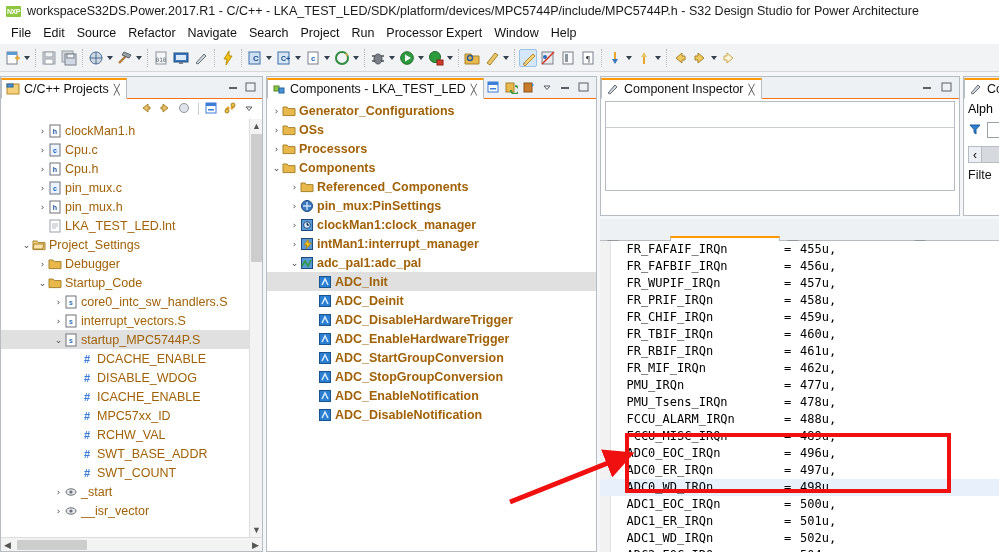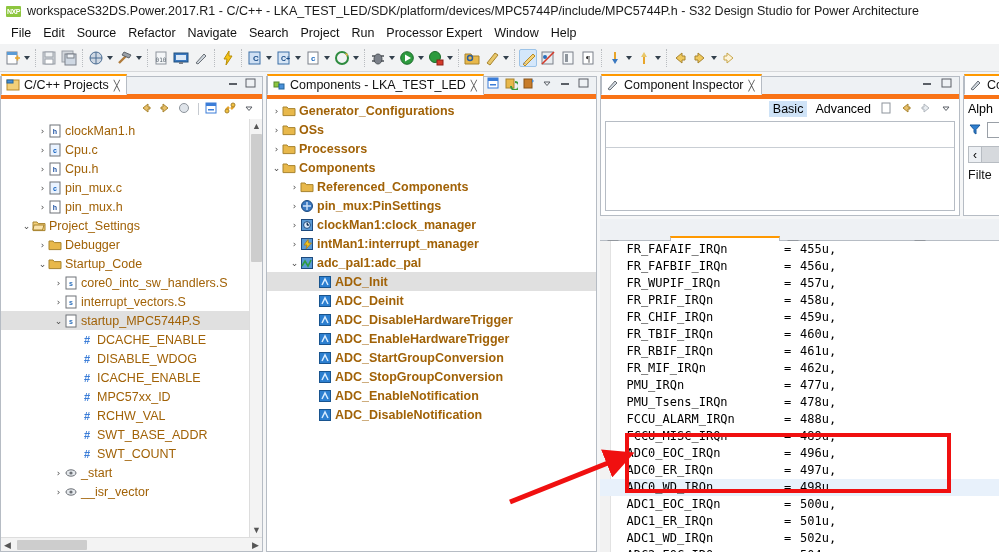--- a/index.html
+++ b/index.html
@@ -59,21 +59,21 @@
   }
 
   
   .panel {
     position:absolute; background:#ffffff;
     border:1px solid #b6bcc4;
   }
   .panel-tabbar {
     height:22px; background:#eef1f4;
     display:flex; align-items:flex-end; position:relative;
-    border-bottom:5px solid #f97316;
+    border-bottom:1px solid #f97316;
   }
   .ptab {
     display:flex; align-items:center; height:21px; padding:0 6px 0 4px;
     background:#ffffff; border:1px solid #b6bcc4; border-bottom:1px solid #fff;
     border-top:2px solid #ff9900;
     font-size:12.5px; color:#111; white-space:nowrap;
     position:relative; top:1px;
   }
   .ptab .x { margin-left:5px; font-size:10px; color:#555; }
   .ptab-ico { width:14px;height:14px;margin-right:4px;flex:none;position:relative;}
@@ -451,20 +451,28 @@
             <span class="tlabel">pin_mux.c</span>
           </div>
           <div class="trow" style="padding-left: 36px;">
             <span class="twist">›</span>
             <span class="ticon"><svg width="14" height="14" viewBox="0 0 14 14">
                 <rect x="2" y="1" width="10" height="12" fill="#fff" stroke="#6f7378"></rect>
                 <text x="7" y="10" font-size="7" text-anchor="middle" fill="#1a4fa0" font-family="sans-serif" font-weight="bold">h</text>
               </svg></span>
             <span class="tlabel">pin_mux.h</span>
           </div>
+          <div class="trow" style="padding-left: 36px;">
+            <span class="twist"></span>
+            <span class="ticon"><svg width="14" height="14" viewBox="0 0 14 14">
+                <rect x="2" y="1" width="10" height="12" fill="#fff" stroke="#9aa0a7"></rect>
+                <path d="M4 5 h6 M4 7 h6 M4 9 h4" stroke="#b4b9bf"></path>
+              </svg></span>
+            <span class="tlabel">LKA_TEST_LED.lnt</span>
+          </div>
           <div class="trow" style="padding-left: 20px;">
             <span class="twist">⌄</span>
             <span class="ticon"><svg width="14" height="14" viewBox="0 0 14 14">
                 <path d="M1 3 h4 l1.3 1.6 H13 v7 H1 Z" fill="#f3d07a" stroke="#a8842f"></path>
                 <path d="M2 6 h10 l-1.5 5 H1 Z" fill="#fae3ad" stroke="#a8842f"></path>
               </svg></span>
             <span class="tlabel">Project_Settings</span>
           </div>
           <div class="trow" style="padding-left: 36px;">
             <span class="twist">›</span>
@@ -793,44 +801,20 @@
             </svg>
         </span>
         <span class="vt">
           <svg width="14" height="14">
               <rect x="3" y="3" width="9" height="8" fill="none" stroke="#5a5f66"></rect>
             </svg>
         </span>
       </div>
     </div>
 
-    <div class="ci-toolrow">
-      <span class="seg on">Basic</span>
-      <span class="seg">Advanced</span>
-      <span class="vt">
-        <svg width="14" height="14" viewBox="0 0 14 14">
-            <rect x="3" y="2" width="8" height="10" fill="#fff" stroke="#8d949c"></rect>
-          </svg>
-      </span>
-      <span class="vt">
-        <svg width="14" height="14" viewBox="0 0 14 14">
-            <path d="M9 3 L4 7 L9 11 L9 8 L11 8 L11 6 L9 6 Z" fill="#e8c06a" stroke="#a8842f"></path>
-          </svg>
-      </span>
-      <span class="vt">
-        <svg width="14" height="14" viewBox="0 0 14 14">
-            <path d="M5 3 L10 7 L5 11 L5 8 L3 8 L3 6 L5 6 Z" fill="#e9edf1" stroke="#b0b6bd"></path>
-          </svg>
-      </span>
-      <span class="vt">
-        <svg width="14" height="14" viewBox="0 0 14 14">
-            <path d="M4 6 L10 6 L7 9.5 Z" fill="none" stroke="#5a5f66"></path>
-          </svg>
-      </span>
-    </div>
 
     <div class="ci-box">
       <div class="r1"></div>
       <div class="r2"></div>
     </div>
   </div>
 
   <div class="panel" style="left:963px; top:76px; width:60px; height:140px;">
     <div class="panel-tabbar">
       <div class="ptab">

